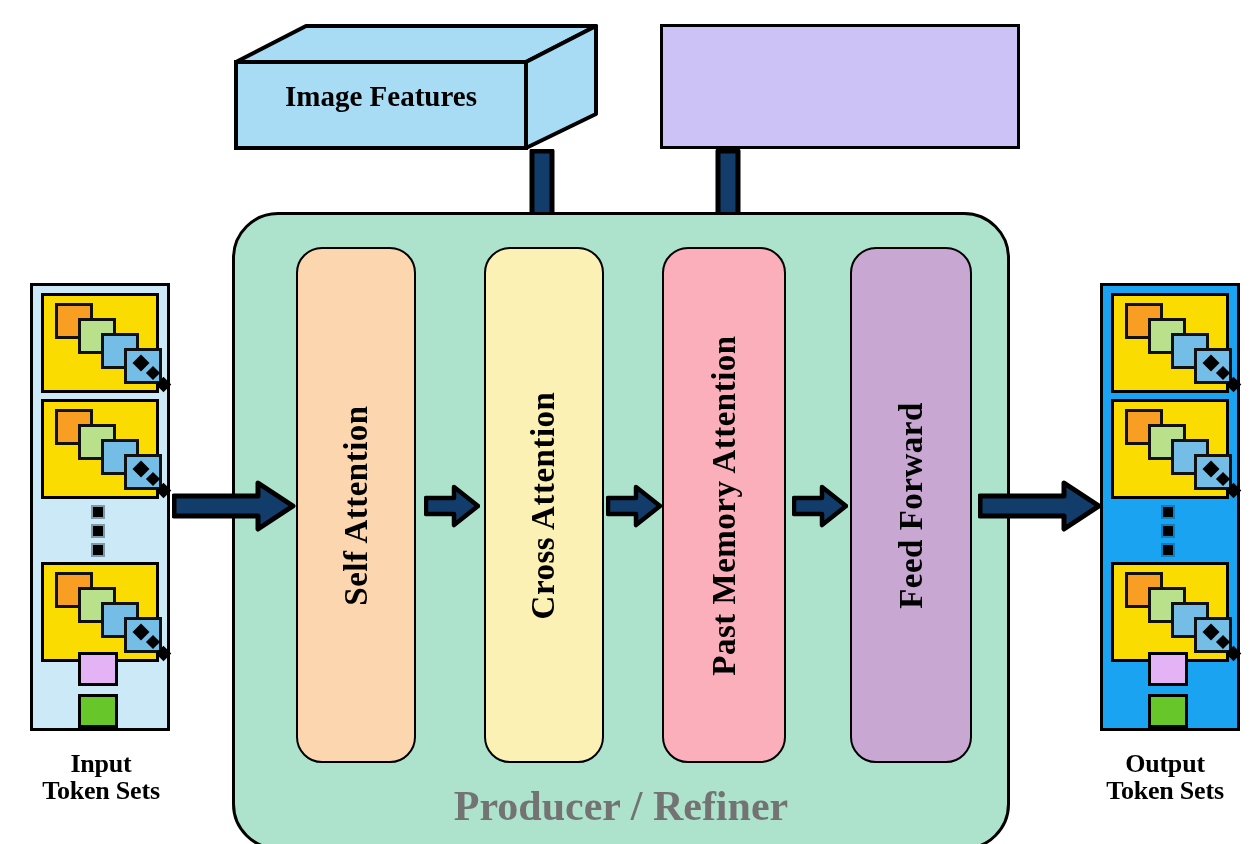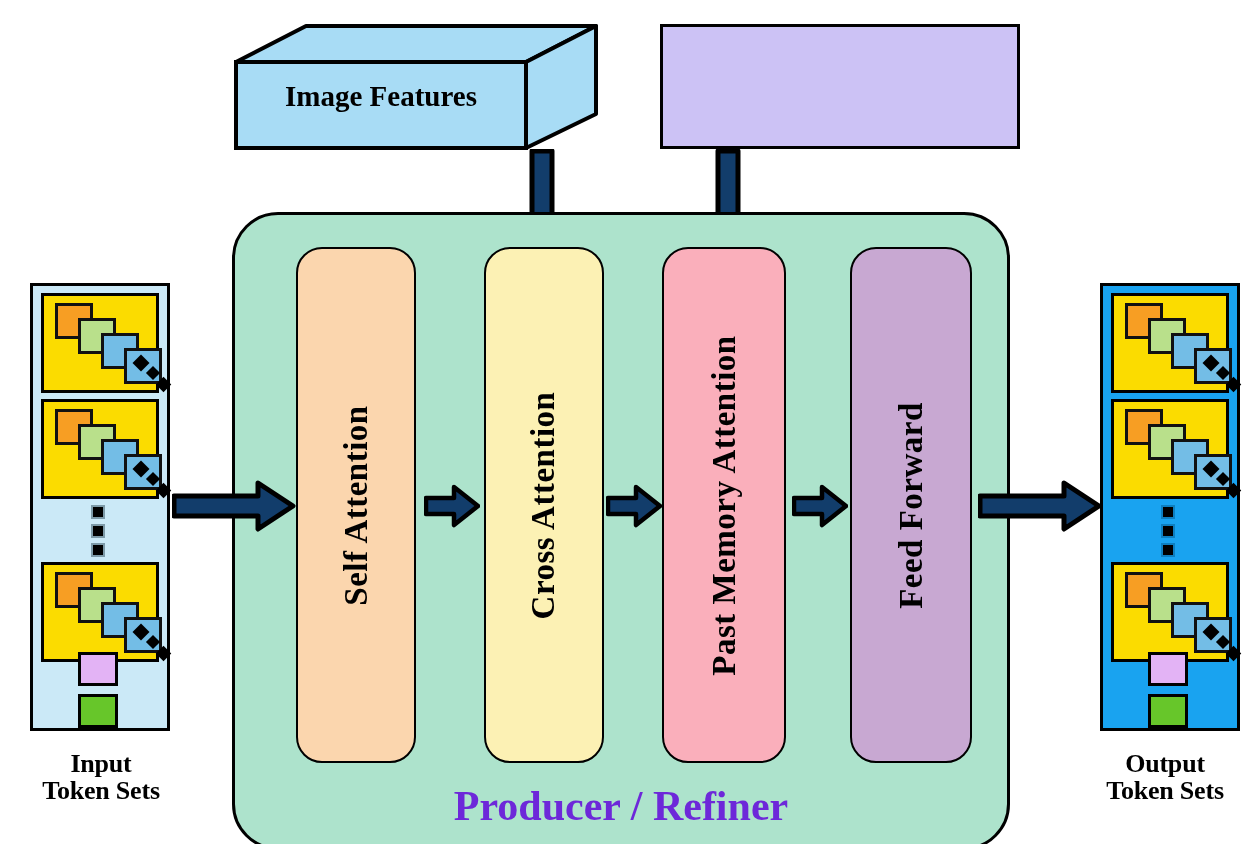--- a/index.html
+++ b/index.html
@@ -92,21 +92,21 @@
     position:absolute;
     background:#ADE3CC;
     border:3px solid #000;
     border-radius:46px;
     box-sizing:border-box;
   }
   .producer-title{
     position:absolute;
     font-weight:bold;
     font-size:42px;
-    color:#6d28d9;
+    color:#737373;
     text-align:center;
     white-space:nowrap;
   }
   .stage-col{
     position:absolute;
     border:2.5px solid #000;
     border-radius:26px;
     box-sizing:border-box;
     display:flex;align-items:center;justify-content:center;
     overflow:hidden;

